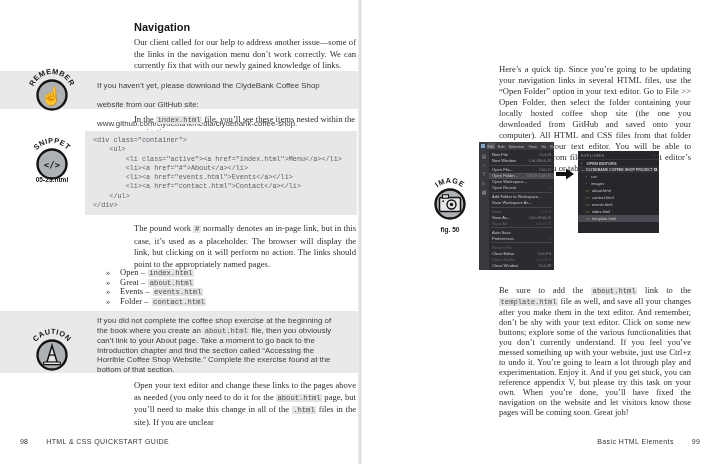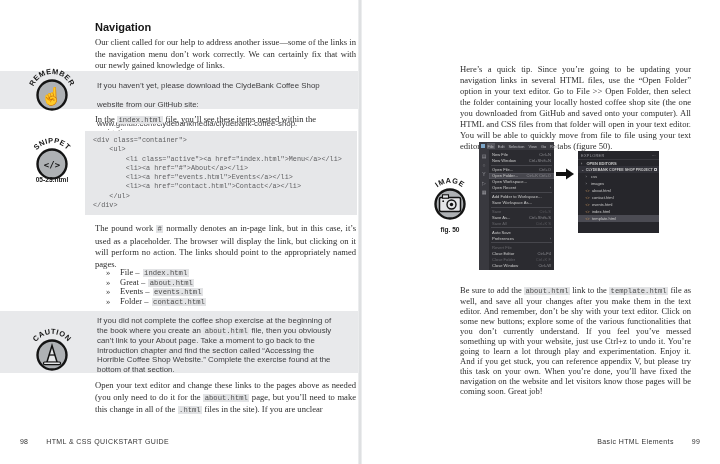--- a/index.html
+++ b/index.html
@@ -1,19 +1,19 @@
 <!DOCTYPE html>
 <html><head>
 <meta charset="utf-8">
 <style>
   * { margin:0; padding:0; box-sizing:border-box; }
   html,body { width:720px; height:464px; }
   body { background:#ffffff; position:relative; overflow:hidden;
          font-family:"Liberation Serif", serif; color:#2b2b2b; }
-  .abs { position:absolute; }
+  .abs { position:absolute;padding-left:39px; }
 
   
   .gutter { position:absolute; left:358px; top:0; width:4px; height:464px;
             background:linear-gradient(to right,#f2f3f4,#d8dadc,#f2f3f4); }
 
   
   .serif-p { font-size:8.6px; line-height:11.5px; text-align:justify; color:#2e2e2e; }
   .serif-p.right { line-height:11px; }
   .serif-p.tight { line-height:10px; font-size:8.5px; }
   .heading { font-family:"Liberation Sans", sans-serif; font-weight:bold;
@@ -95,21 +95,21 @@
 </style>
 </head>
 <body>
 
 <div class="gutter"></div>
 
 <div class="abs" style="left:0;top:0;width:358px;height:464px;">
 
   <div class="abs heading" style="left:95px;top:21px;">Navigation</div>
 
-  <div class="abs serif-p" style="left:95px;top:37px;width:261px;">Our client called for our help to address another issue—some of the links in the navigation menu don’t work correctly. We can certainly fix that with our newly gained knowledge of links.</div>
+  <div class="abs serif-p" style="left:95px;top:37px;width:261px;">Our client called for our help to address another issue—some of the links in the navigation menu don’t work correctly. We can currently fix that with our newly gained knowledge of links.</div>
 
   <div class="band" style="top:71px;height:38px;"></div>
   <div class="band-text" style="top:76px;width:234px;">If you haven’t yet, please download the ClydeBank Coffee Shop website from our GitHub site: www.github.com/clydebankmedia/clydebank-coffee-shop.</div>
   <svg class="badge" viewBox="0 0 56 54" style="left:24px;top:61px;">
     <path id="arc-rem" d="M 8 33 A 20 20 0 0 1 48 33" fill="none"></path>
     <text font-family="Liberation Sans, sans-serif" font-size="7.4" font-weight="bold" fill="#151515" letter-spacing="0.5">
       <textPath href="#arc-rem" startOffset="50%" text-anchor="middle">REMEMBER</textPath>
     </text>
     <circle cx="28" cy="34" r="14.5" fill="#aeb1b4" stroke="#141414" stroke-width="2.4"></circle>
     <text x="28" y="41" font-size="17" text-anchor="middle" fill="#ffffff" stroke="#111111" stroke-width="0.6">☝</text>
@@ -136,21 +136,21 @@
     <div class="cl">        &lt;li&gt;&lt;a href="contact.html"&gt;Contact&lt;/a&gt;&lt;/li&gt;</div>
     <div class="cl">    &lt;/ul&gt;</div>
     <div class="cl">&lt;/div&gt;</div>
   </div>
 
   <div class="abs serif-p" style="left:95px;top:223px;width:261px;"><span>The pound work </span><span class="icode">#</span><span> normally denotes an in-page link, but in this case, it’s used as a placeholder. The browser will display the link, but clicking on it will perform no action. The links should point to the appropriately named pages.</span></div>
 
   <div class="bullets">
     <div class="b-row">
       <span class="b-marker">»</span>
-      <span class="b-name">File –</span>
+      <span class="b-name">Open –</span>
       <span class="icode">index.html</span>
     </div>
     <div class="b-row">
       <span class="b-marker">»</span>
       <span class="b-name">Great –</span>
       <span class="icode">about.html</span>
     </div>
     <div class="b-row">
       <span class="b-marker">»</span>
       <span class="b-name">Events –</span>

